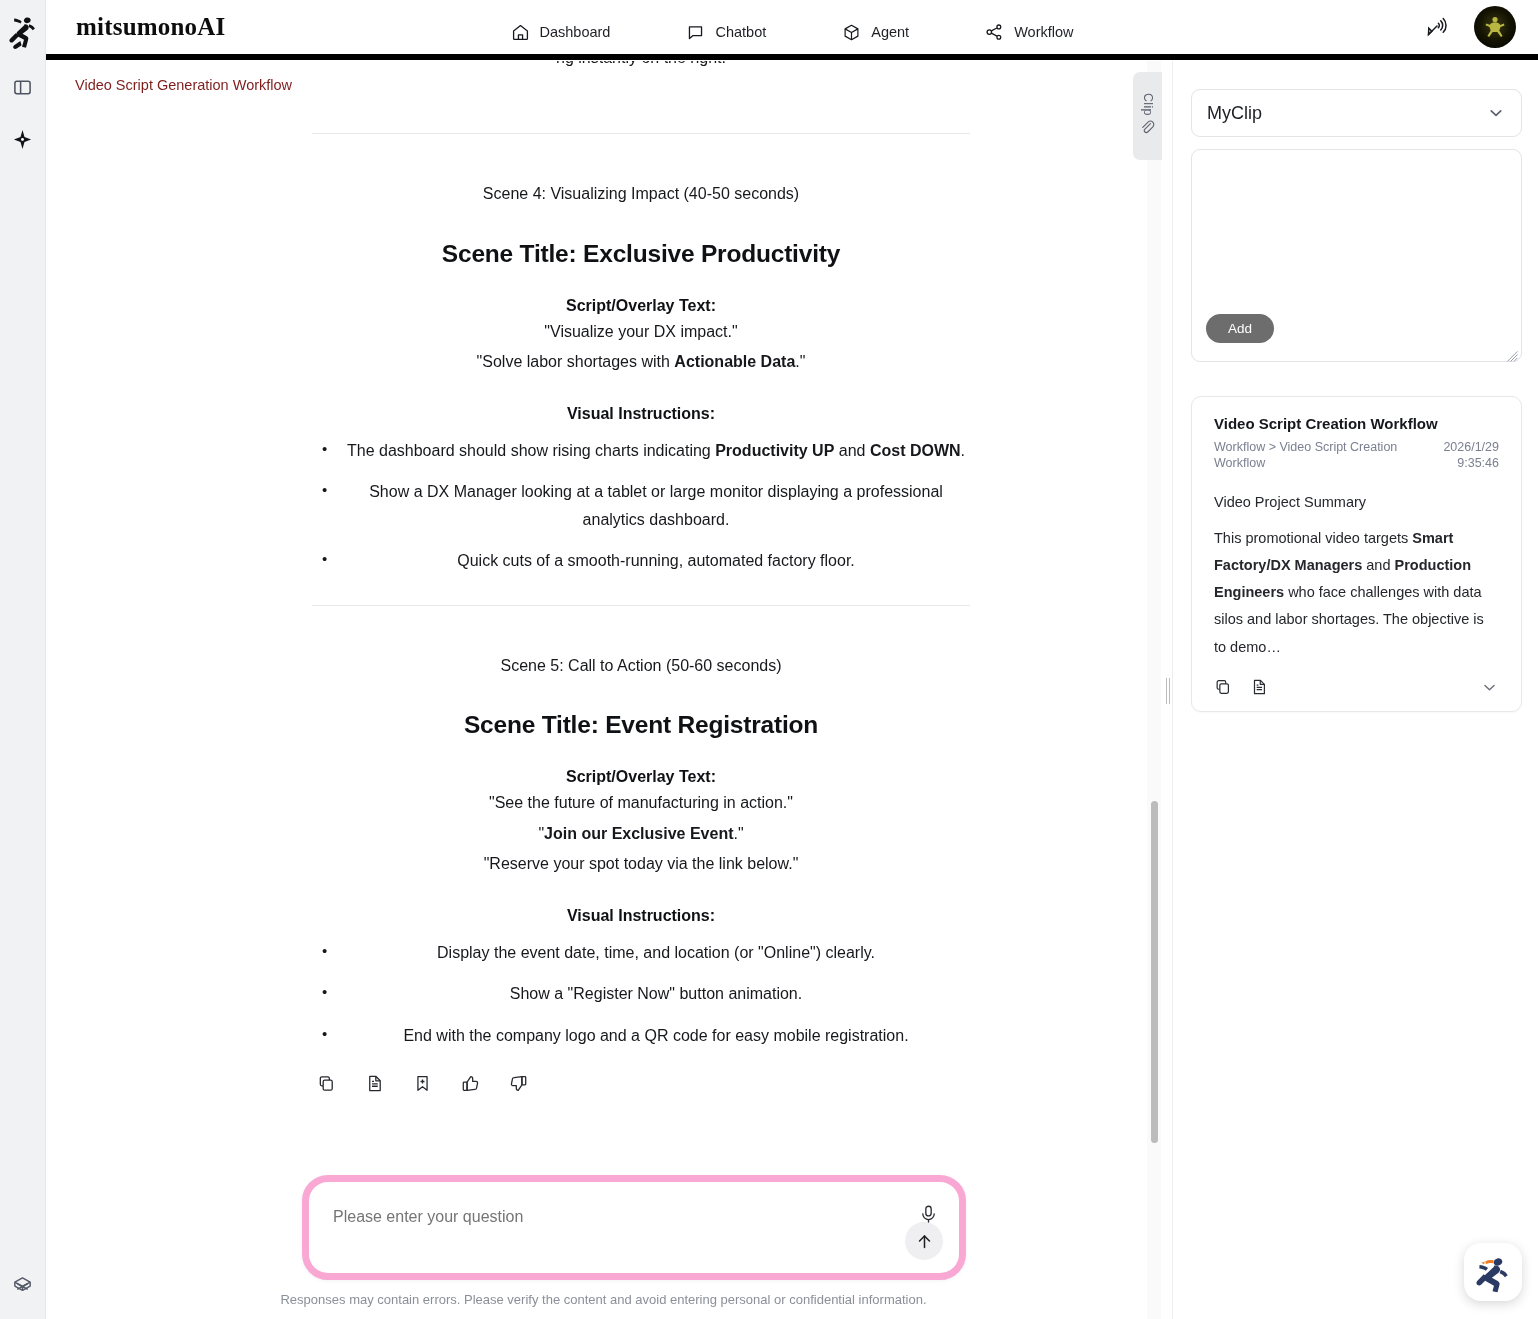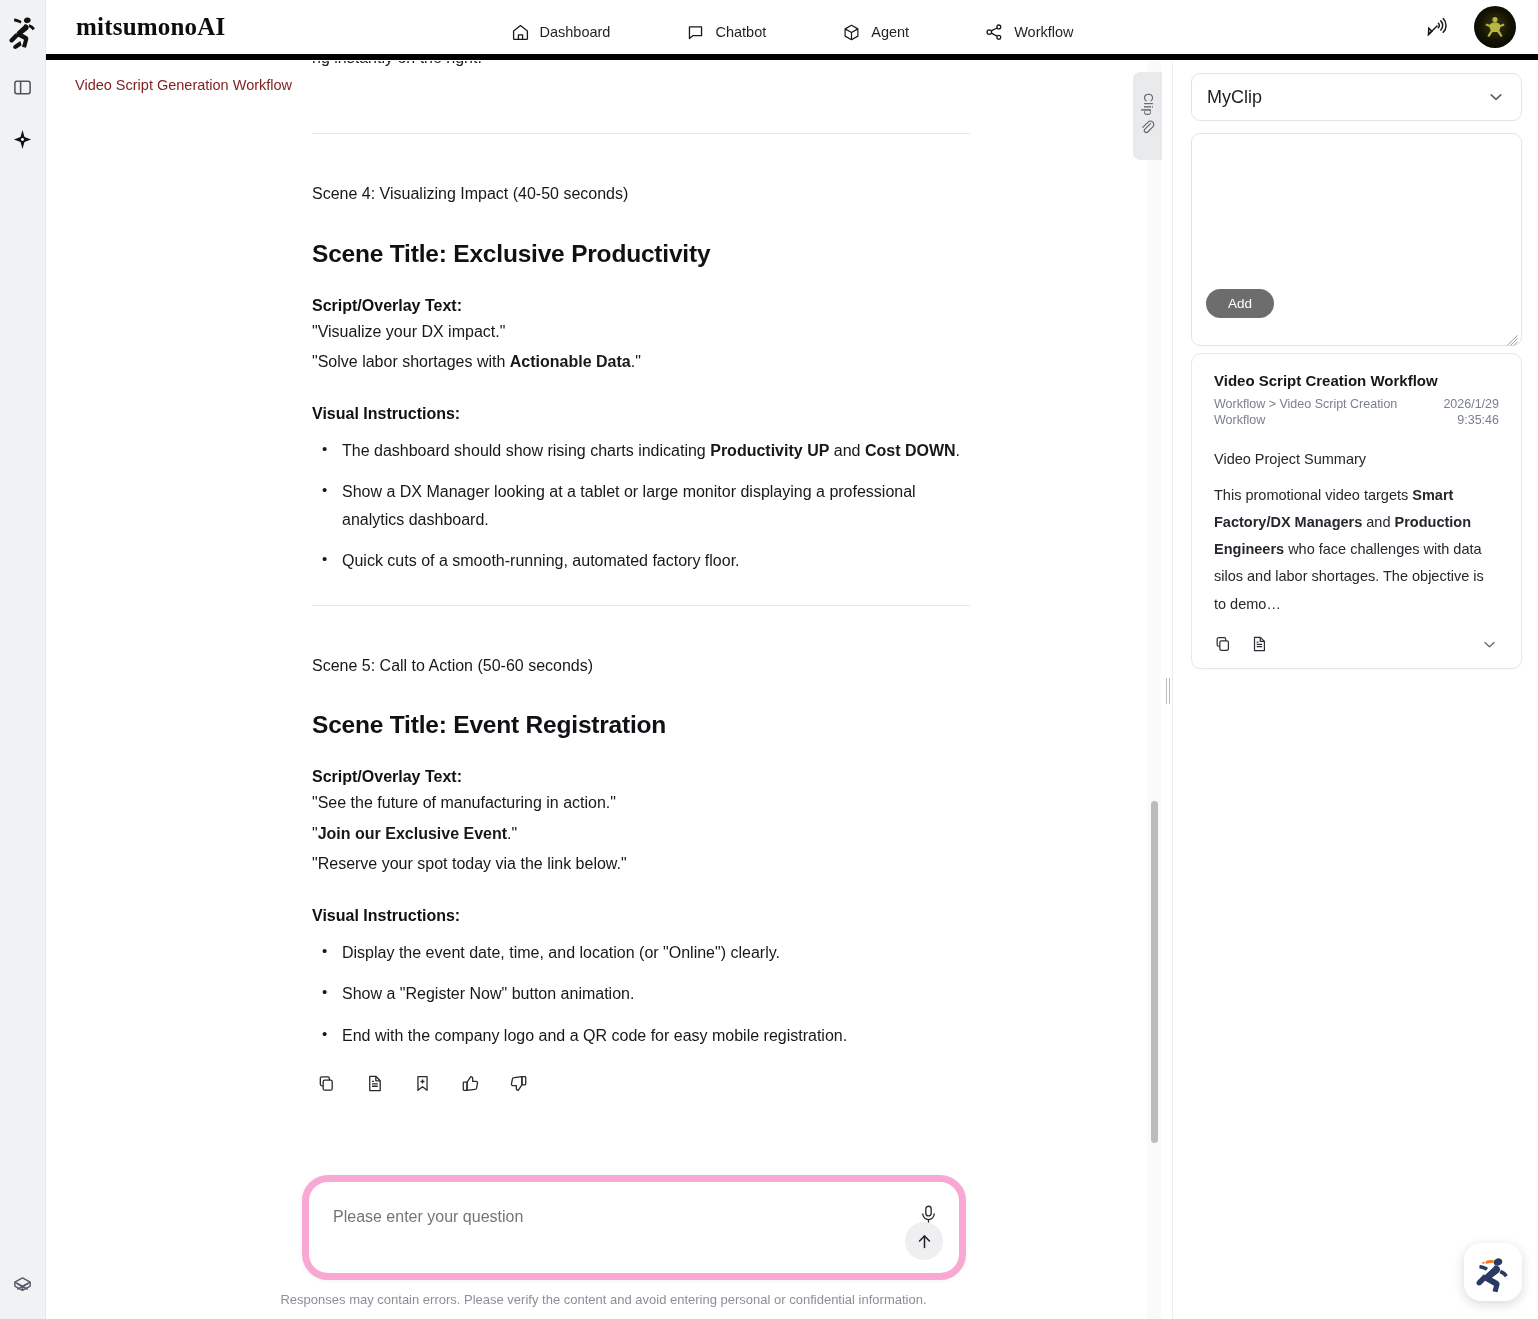--- a/index.html
+++ b/index.html
@@ -68,21 +68,21 @@
 
   
   #breadcrumb {
     position: absolute; left: 75px; top: 77px;
     font-size: 14.5px; color: #7f1d1d; z-index: 20; cursor: pointer;
   }
 
   
   #center {
     position: absolute; left: 46px; top: 61px; width: 1115px; height: 1258px;
-    background: #ffffff; overflow: hidden;
+    background: #ffffff; overflow: hidden; text-align: center;
   }
   #doc {
     position: absolute; left: 0; top: 0; width: 1115px; height: 1105px;
     overflow: hidden;
   }
   #doc-inner { position: absolute; left: 266px; top: 0; width: 658px; }
 
   .clipped-line {
     font-size: 16px; color: #17181c; line-height: 1.85;
     margin-top: -18px; overflow: hidden; height: 56px;
@@ -173,53 +173,53 @@
     gap: 4px; cursor: pointer; z-index: 26;
   }
   #clip-tab .vtext {
     writing-mode: vertical-rl; font-size: 12.5px; color: #5c616d; letter-spacing: .3px;
   }
 
   
   #right-panel {
     position: absolute; left: 1172px; top: 61px; width: 366px; height: 1258px;
     background: #ffffff; border-left: 1px solid #edeef0;
-    padding: 12px 17px 0 18px;
+    padding: 28px 17px 0 18px;
   }
   #clip-select {
     width: 331px; height: 48px; border: 1px solid #e2e4e8; border-radius: 9px;
     background: #fff; display: flex; align-items: center; padding: 0 15px;
     cursor: pointer;
   }
   #clip-select .val { font-size: 18px; color: #1d1f24; }
   #clip-select .chev { margin-left: auto; color: #5a5f6b; display:flex; }
 
   #clip-textarea-box {
     margin-top: 12px; width: 331px; height: 213px;
     border: 1px solid #e2e4e8; border-radius: 9px; background: #fff;
     position: relative;
   }
   #clip-textarea {
     position: absolute; inset: 10px 10px 54px 12px; border: none; outline: none;
     resize: none; font-size: 15px; color: #1d1f24; background: transparent;
     font-family: "Liberation Sans", sans-serif;
   }
   #add-btn {
-    position: absolute; left: 14px; bottom: 27px;
+    position: absolute; left: 14px; bottom: 18px;
     height: 29px; padding: 0 22px; border-radius: 15px;
     background: #6d6d6d; color: #fff; font-size: 13.5px;
     border: none; cursor: pointer; font-family: "Liberation Sans", sans-serif;
   }
   #resize-grip {
     position: absolute; right: 3px; bottom: 2px; width: 11px; height: 11px;
     cursor: nwse-resize;
   }
 
   #clip-card {
-    margin-top: 7px; width: 331px;
+    margin-top: 34px; width: 331px;
     border: 1px solid #e7e8eb; border-radius: 10px; background: #fff;
     padding: 18px 22px 14px 22px;
     box-shadow: 0 1px 2px rgba(17,19,24,.03);
   }
   #clip-card .card-title { font-size: 15px; font-weight: 700; color: #16181d; }
   #clip-card .card-meta {
     display: flex; justify-content: space-between; gap: 10px; margin-top: 7px;
   }
   #clip-card .card-path { font-size: 12.5px; color: #7a8090; line-height: 1.3; max-width: 195px; }
   #clip-card .card-date { font-size: 12.5px; color: #7a8090; line-height: 1.3; text-align: right; white-space: pre-line; }

